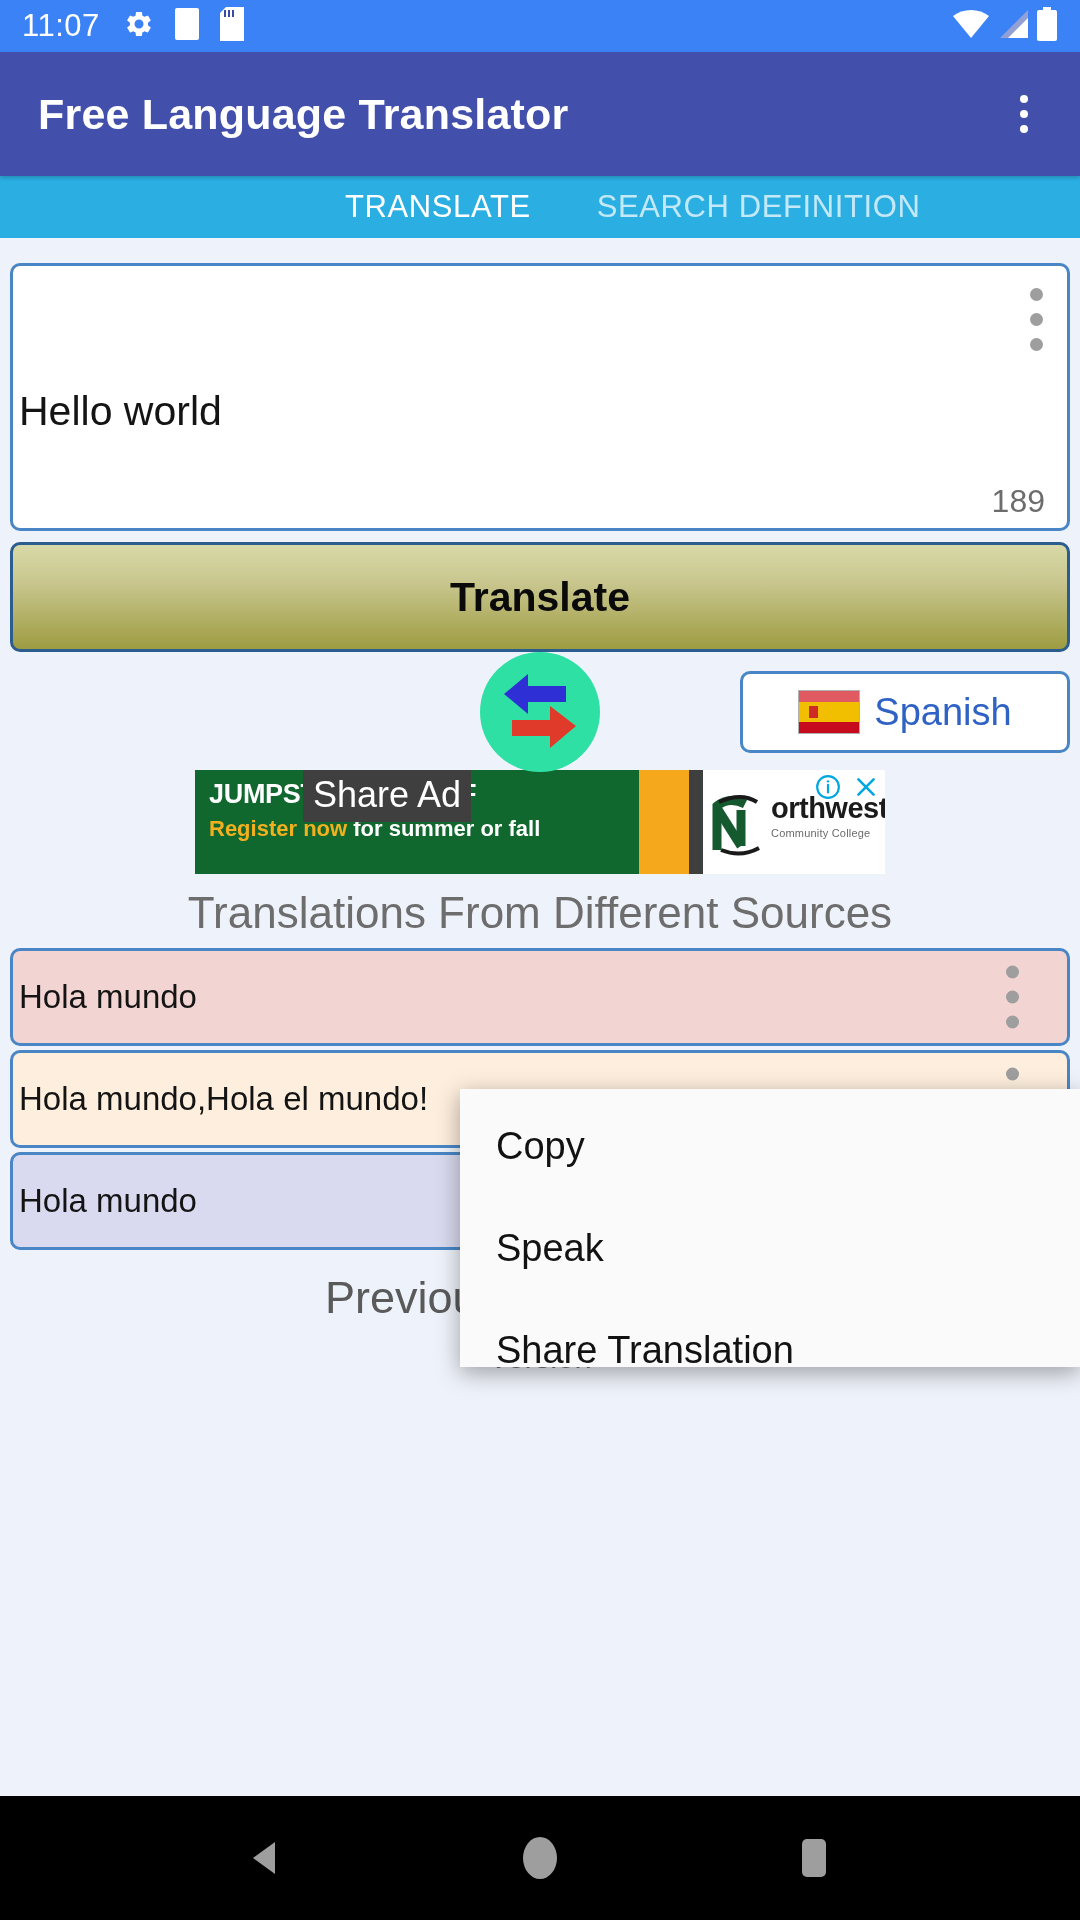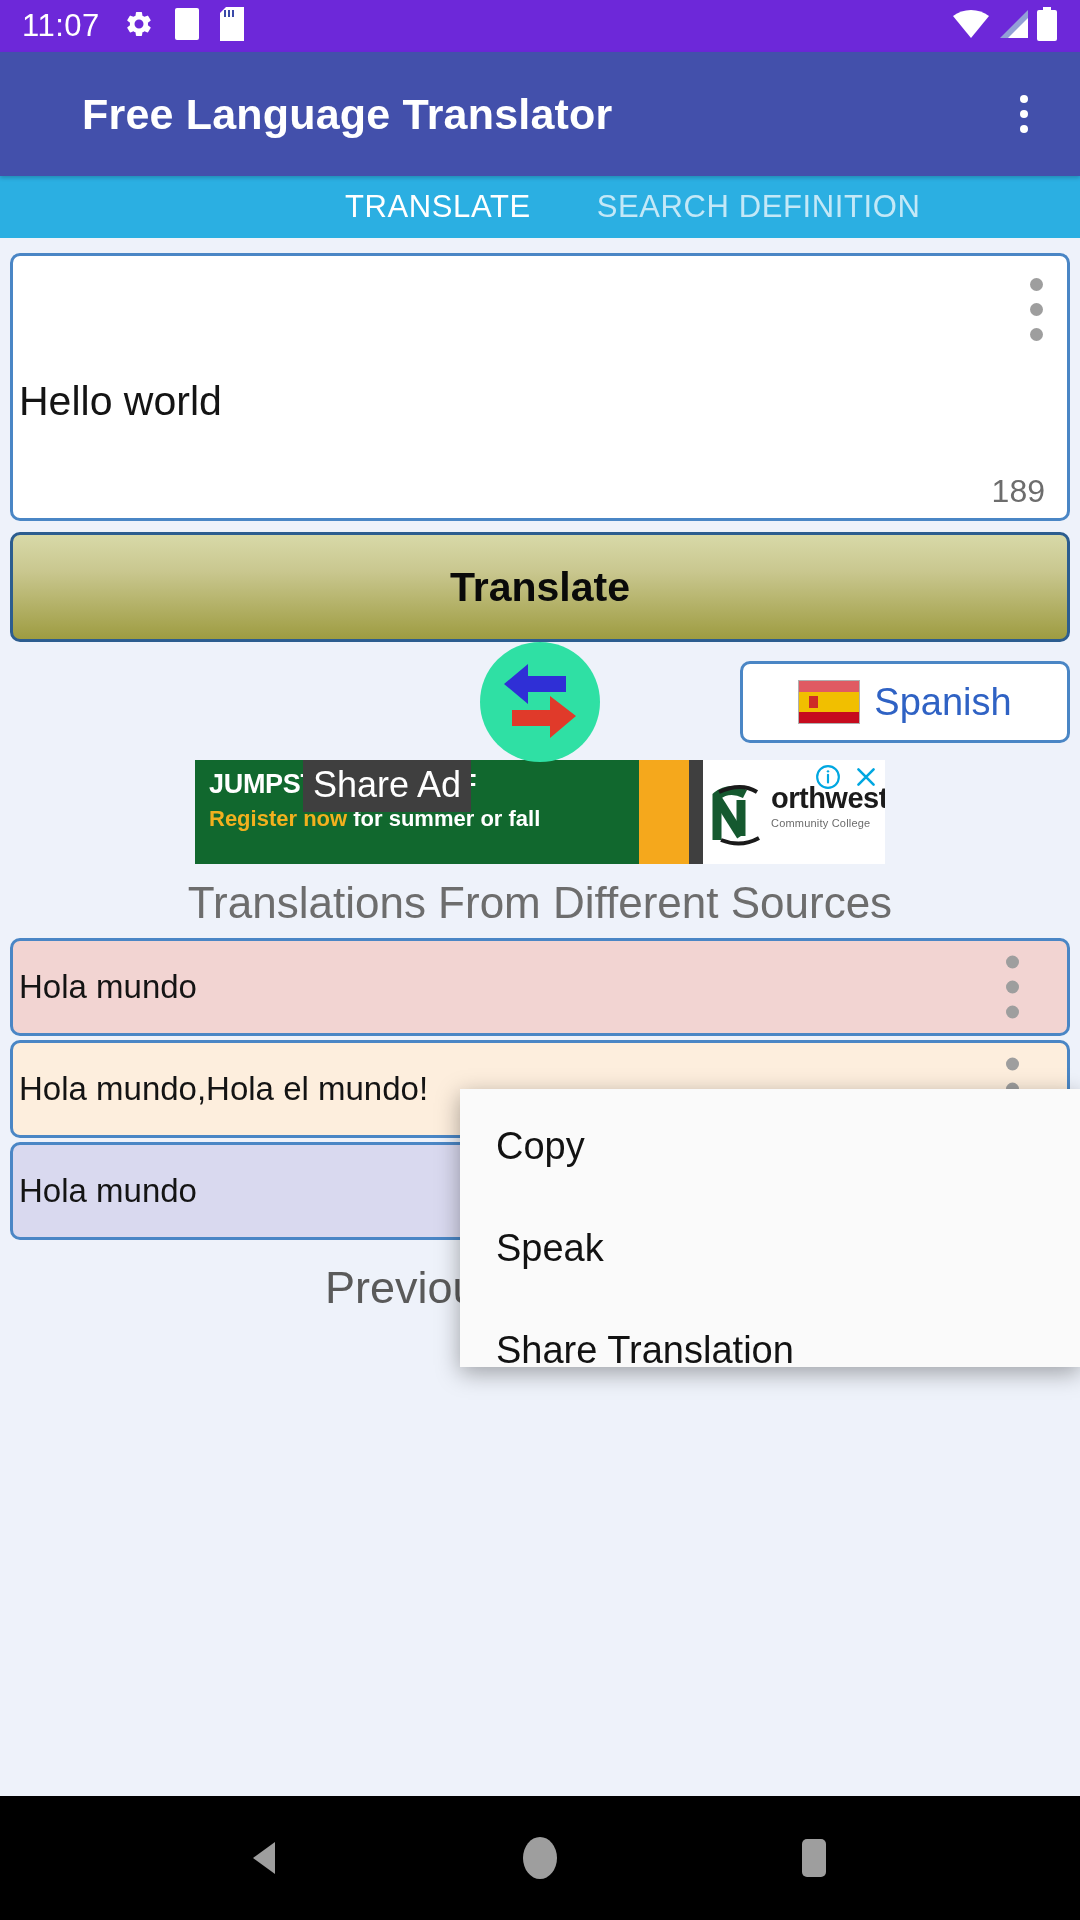--- a/index.html
+++ b/index.html
@@ -6,39 +6,39 @@
   html,body { width:1080px; height:1920px; }
   body {
     font-family: "Liberation Sans", sans-serif;
     background:#eef2fa;
     overflow:hidden;
     position:relative;
   }
 
   
   .statusbar {
-    height:52px; background:#6d28d9;
+    height:52px; background:#3b82f6;
     display:flex; align-items:center;
     padding:8px 22px; color:#fff;
   }
   .sb-time { font-size:31px; font-weight:400; letter-spacing:.5px; }
   .sb-left-icons { display:flex; align-items:center; gap:20px; margin-left:24px; }
   .sb-right { margin-left:auto; display:flex; align-items:center; gap:6px; }
   .sb-icon { display:block; }
 
   
   .appbar {
     height:124px; background:#4350ab;
     display:flex; align-items:center;
     padding:0 38px;
     box-shadow:0 2px 4px rgba(0,0,0,.20);
     position:relative; z-index:3;
   }
   .appbar-title {
-    color:#fff; font-size:43px; font-weight:700; letter-spacing:.2px;margin-left:44px;
+    color:#fff; font-size:43px; font-weight:700; letter-spacing:.2px;
   }
   .appbar-menu {
     margin-left:auto; display:flex; flex-direction:column;
     gap:7px; padding:10px 14px; cursor:pointer;
   }
   .appbar-menu i { width:8px; height:8px; border-radius:50%; background:#fff; display:block; }
 
   
   .tabbar {
     height:62px; background:#2bafe2;
@@ -47,21 +47,21 @@
     overflow:hidden; position:relative; z-index:2;
   }
   .tab {
     font-size:31px; letter-spacing:.6px; white-space:nowrap;
     padding:0 0; cursor:pointer;
   }
   .tab.active { color:#ffffff; }
   .tab.inactive { color:#c3e8f7; margin-left:66px; }
 
   
-  .content { padding:6px 10px; position:relative; }
+  .content { padding:16px 10px; position:relative; }
 
   
   .input-card {
     margin-top:9px;
     height:268px;
     background:#fff;
     border:3px solid #4a86c5;
     border-radius:10px;
     position:relative;
   }

